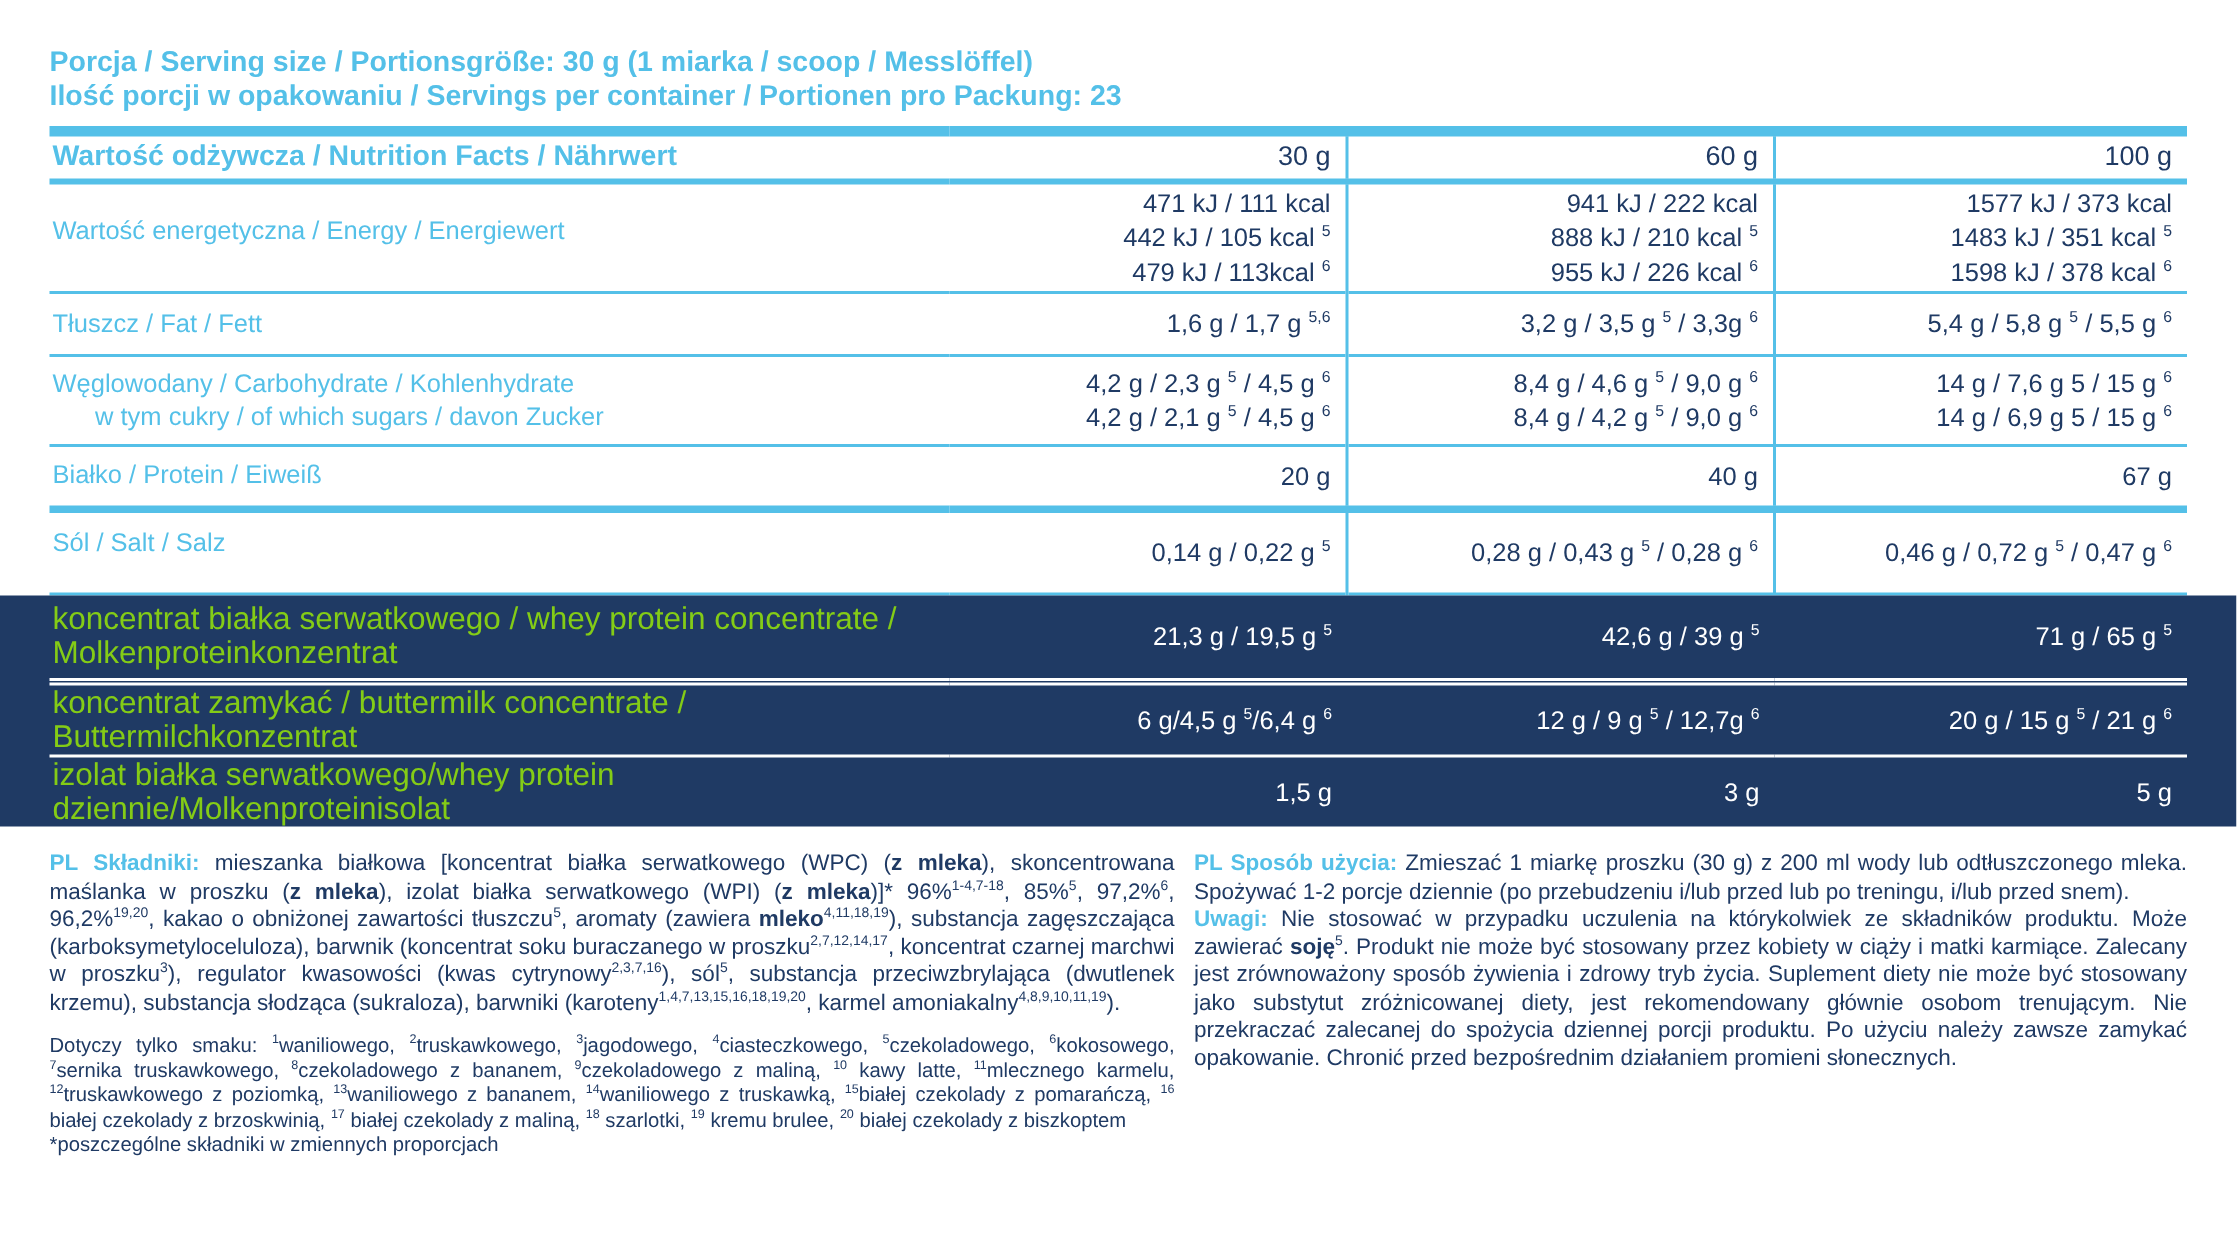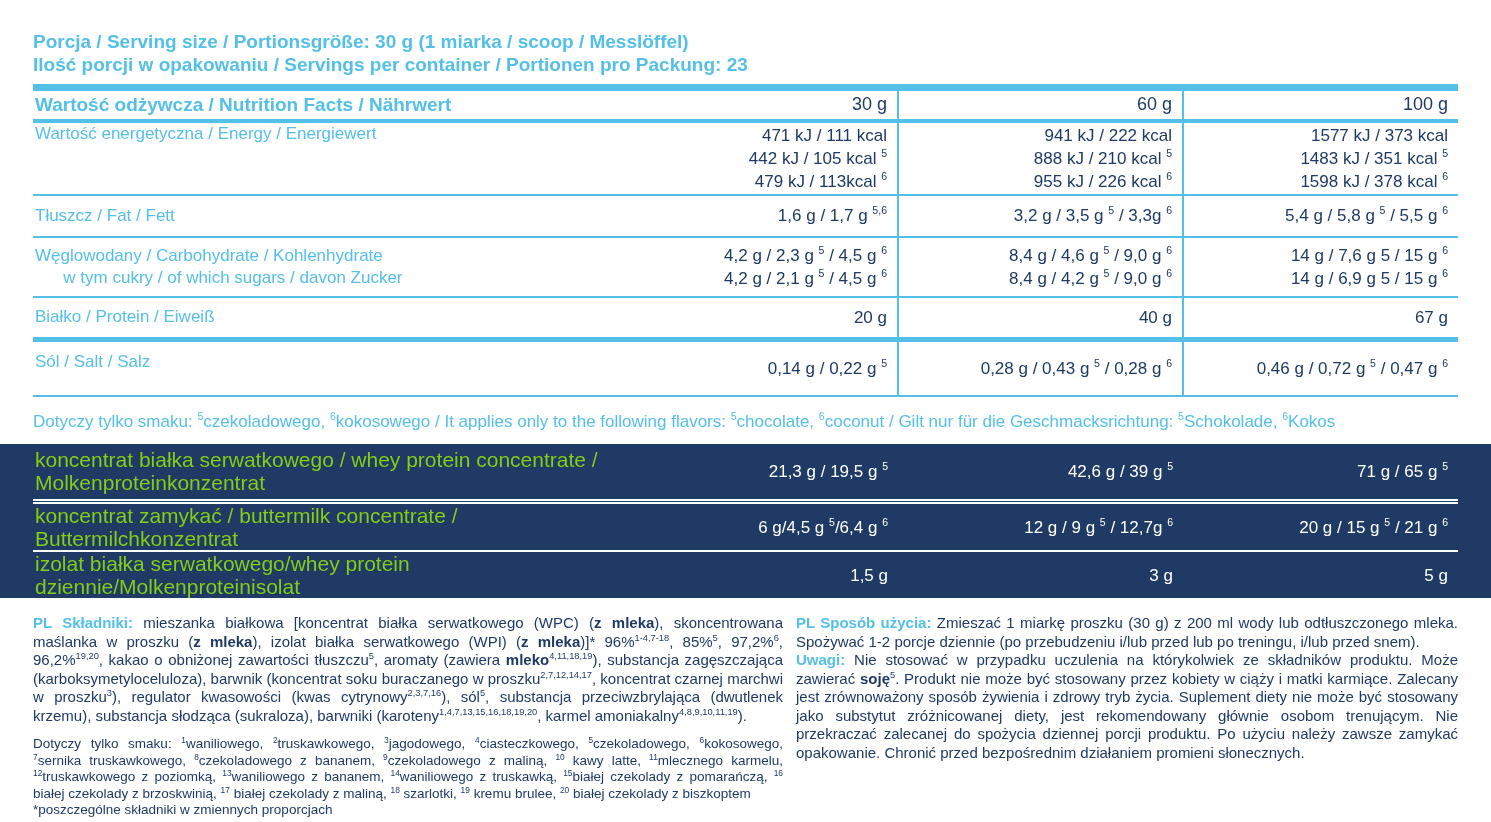--- a/index.html
+++ b/index.html
@@ -24,21 +24,21 @@
   table.main{width:1425px;border-collapse:collapse;table-layout:fixed;border-top:7px solid var(--accent);}
   table.main td, table.main th{vertical-align:middle;}
   tr.head{border-bottom:4px solid var(--accent);height:33px;}
   tr.head th.title{text-align:left;font-weight:bold;font-size:19px;color:var(--accent);padding-left:2px;}
   tr.head th.qty{text-align:right;font-weight:normal;font-size:18px;color:var(--navy);padding-right:10px;}
   .col-b{border-left:2px solid var(--accent);}
   td.lbl{color:var(--accent);font-size:17px;line-height:22px;padding-left:2px;text-align:left;}
   td.val{color:var(--navy);font-size:17px;line-height:23px;text-align:right;padding-right:10px;}
   tr.r{border-bottom:2px solid var(--accent);}
   tr.r-energy{height:74px;}
-  tr.r-energy td.lbl{vertical-align:top;padding-top:0;}
+  tr.r-energy td.lbl{vertical-align:top;padding-top:20px;}
   tr.r-fat{height:42px;}
   tr.r-sat{height:62px;}
   tr.r-carb{height:60px;}
   tr.r-protein{height:43px;border-bottom:5px solid var(--accent);}
   tr.r-salt{height:56px;}
   tr.r-salt td.lbl{vertical-align:top;padding-top:9px;}
 
   
   .flavor-note{padding:15px 33px 12px;color:var(--accent);font-size:17px;}
 
@@ -113,21 +113,20 @@
       <tr class="r r-salt">
         <td class="lbl">Sól / Salt / Salz</td>
         <td class="val">0,14 g / 0,22 g <sup>5</sup></td>
         <td class="val col-b">0,28 g / 0,43 g <sup>5</sup> / 0,28 g <sup>6</sup></td>
         <td class="val col-b">0,46 g / 0,72 g <sup>5</sup> / 0,47 g <sup>6</sup></td>
       </tr>
     </tbody>
       </table>
   </div>
 
-  <div class="flavor-note">Dotyczy tylko smaku: <sup>5</sup>czekoladowego, <sup>6</sup>kokosowego / It applies only to the following flavors: <sup>5</sup>chocolate, <sup>6</sup>coconut  / Gilt nur für die Geschmacksrichtung: <sup>5</sup>Schokolade, <sup>6</sup>Kokos</div>
 
   <div class="navy-band">
     <table class="ing">
       <colgroup>
         <col style="width:600px">
           <col style="width:265px">
           <col style="width:285px">
           <col style="width:275px">
       </colgroup>
       <tbody>

